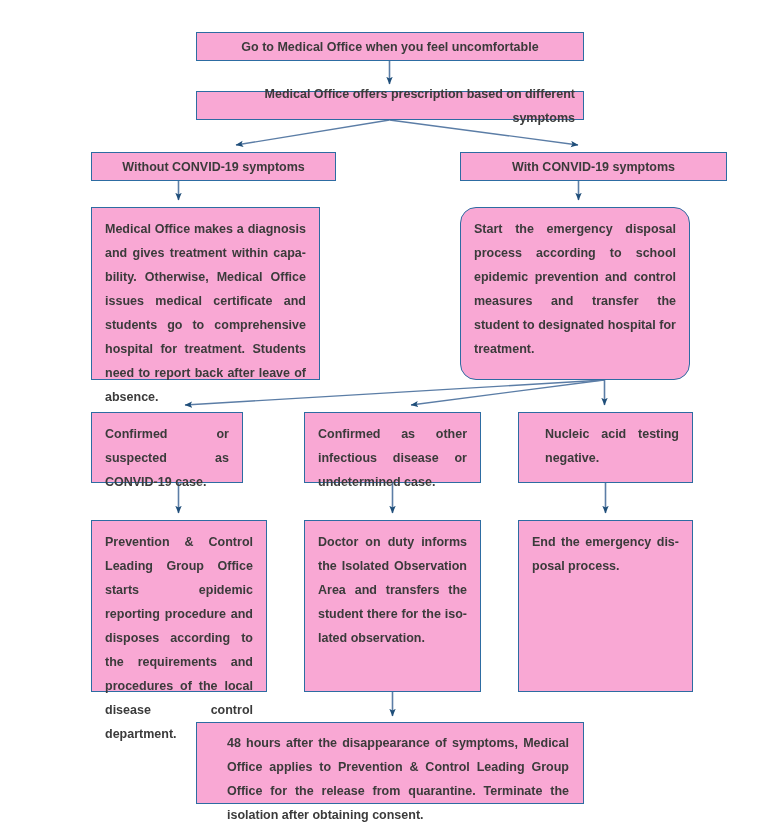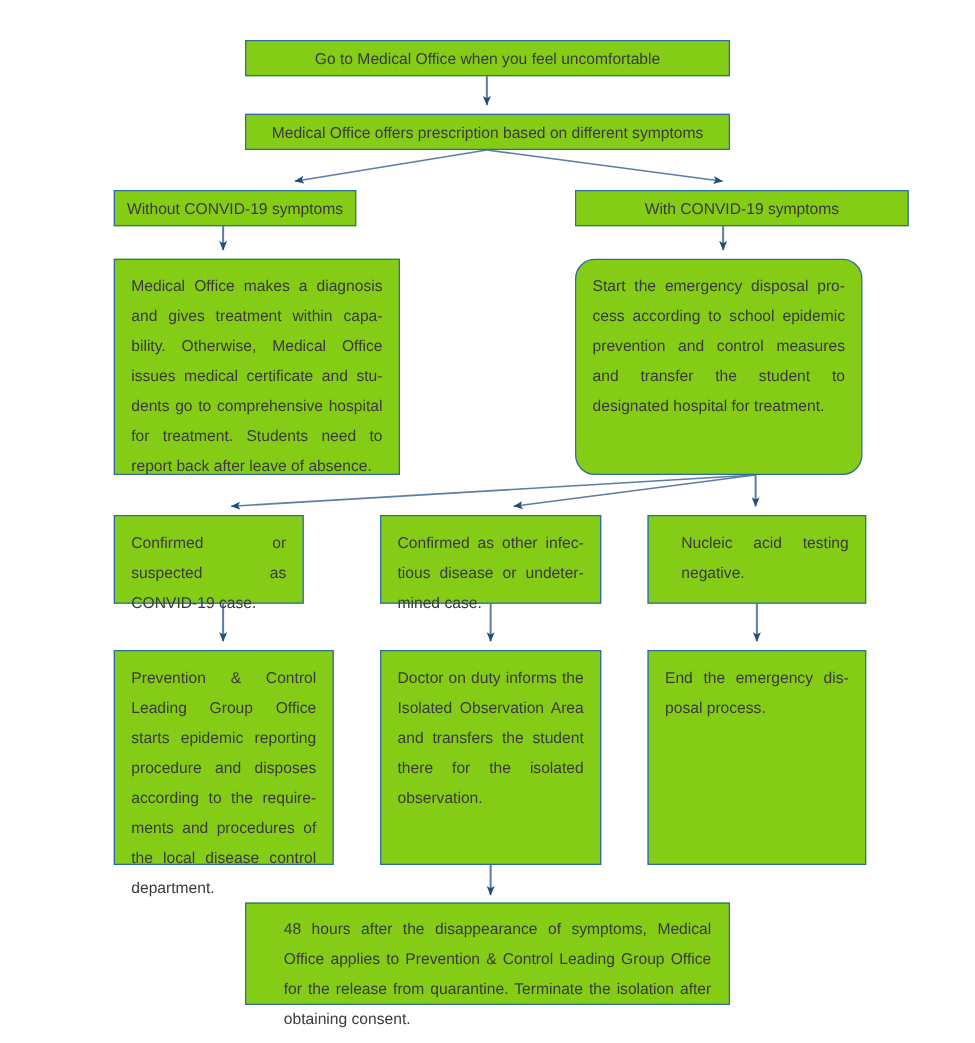--- a/index.html
+++ b/index.html
@@ -25,25 +25,26 @@
     left: 0; top: 0;
     width: 780px;
     height: 834px;
     pointer-events: none;
     z-index: 1;
   }
   .node {
     position: absolute;
     box-sizing: border-box;
     border: 1px solid #2d6ca2;
-    background: #84cc16;
+    background: #f9a8d4;
     z-index: 2;
     color: #3b3b3b;
     font-size: 12.5px;
     line-height: 24px;
+    font-weight: bold;
   }
   .node .txt {
     display: block;
   }
   
   .node.center {
     display: flex;
     align-items: center;
     justify-content: center;
     text-align: center;
@@ -116,21 +117,21 @@
   </svg>
 
   <div class="node center" style="left:196px; top:32px; width:388px; height:29px;">
     <span class="txt">Go to Medical Office when you feel uncomfortable</span>
   </div>
 
   <div class="node center" style="left:196px; top:91px; width:388px; height:29px;text-align:right;">
     <span class="txt">Medical Office offers prescription based on different symptoms</span>
   </div>
 
-  <div class="node center" style="left:91px; top:152px; width:194px; height:29px;">
+  <div class="node center" style="left:91px; top:152px; width:245px; height:29px;">
     <span class="txt">Without CONVID-19 symptoms</span>
   </div>
 
   <div class="node center" style="left:460px; top:152px; width:267px; height:29px;">
     <span class="txt">With CONVID-19 symptoms</span>
   </div>
 
   <div class="node para" style="left:91px; top:207px; width:229px; height:173px;">
     <span class="txt">Medical Office makes a diagnosis and gives treatment within capa­bility. Otherwise, Medical Office issues medical certificate and stu­dents go to comprehensive hospi­tal for treatment. Students need to report back after leave of absence.</span>
   </div>

